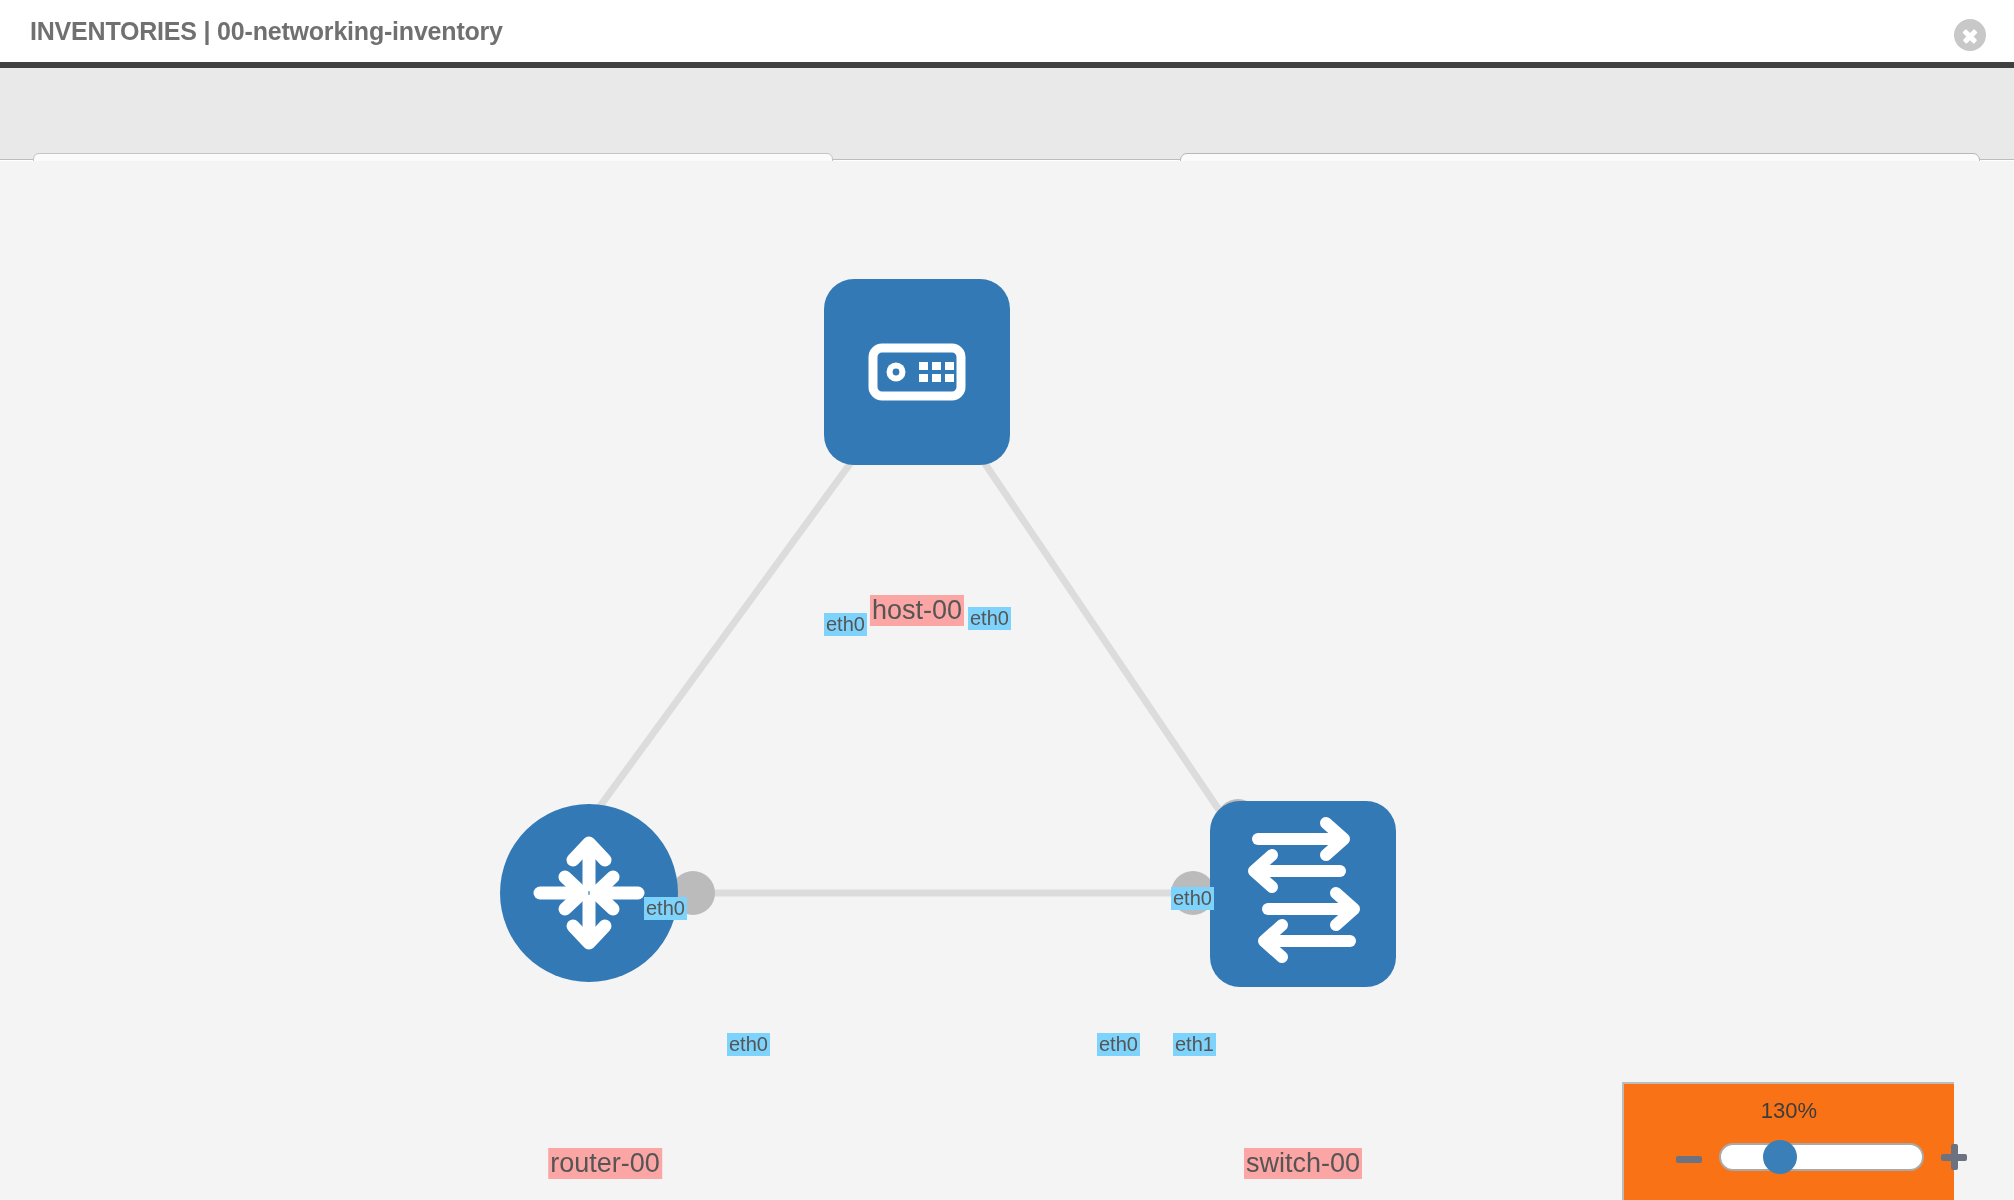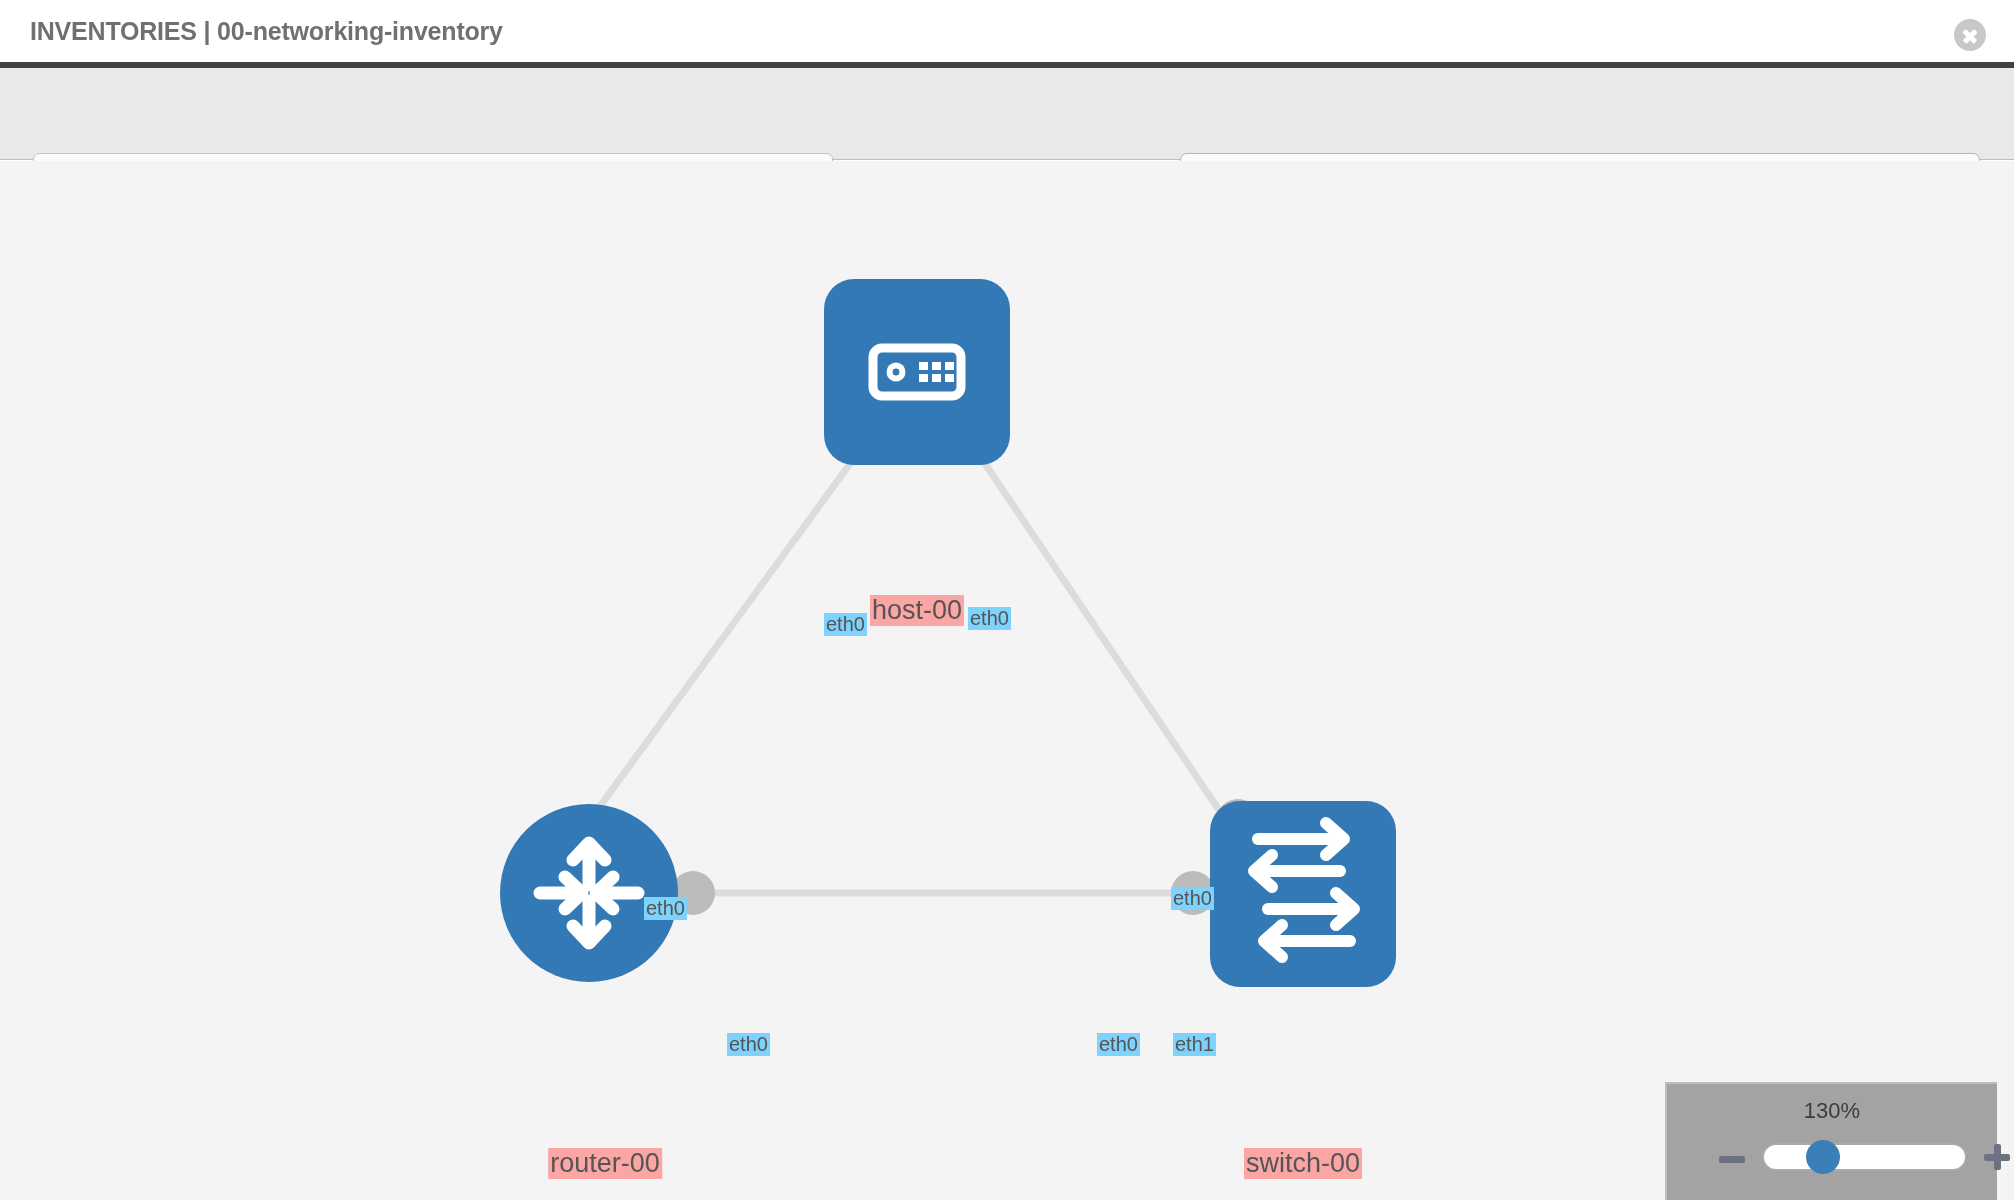--- a/index.html
+++ b/index.html
@@ -143,25 +143,24 @@
     background: #7dd3fc;
     white-space: nowrap;
     padding: 0 2px;
   }
 
   
   .zoom-panel {
     position: absolute;
     left: 1622px; top: 1082px;
     width: 332px; height: 118px;
-    background: #a3a3a3;
+    background: #f97316;
     border: 2px solid #bcbcbc;
     border-right: none;
     border-bottom: none;
-    margin-left: 43px;
   }
   .zoom-value {
     position: absolute;
     left: 0; top: 14px;
     width: 330px;
     text-align: center;
     font-size: 22px;
     color: #3c3c3c;
   }
   .zoom-minus {

